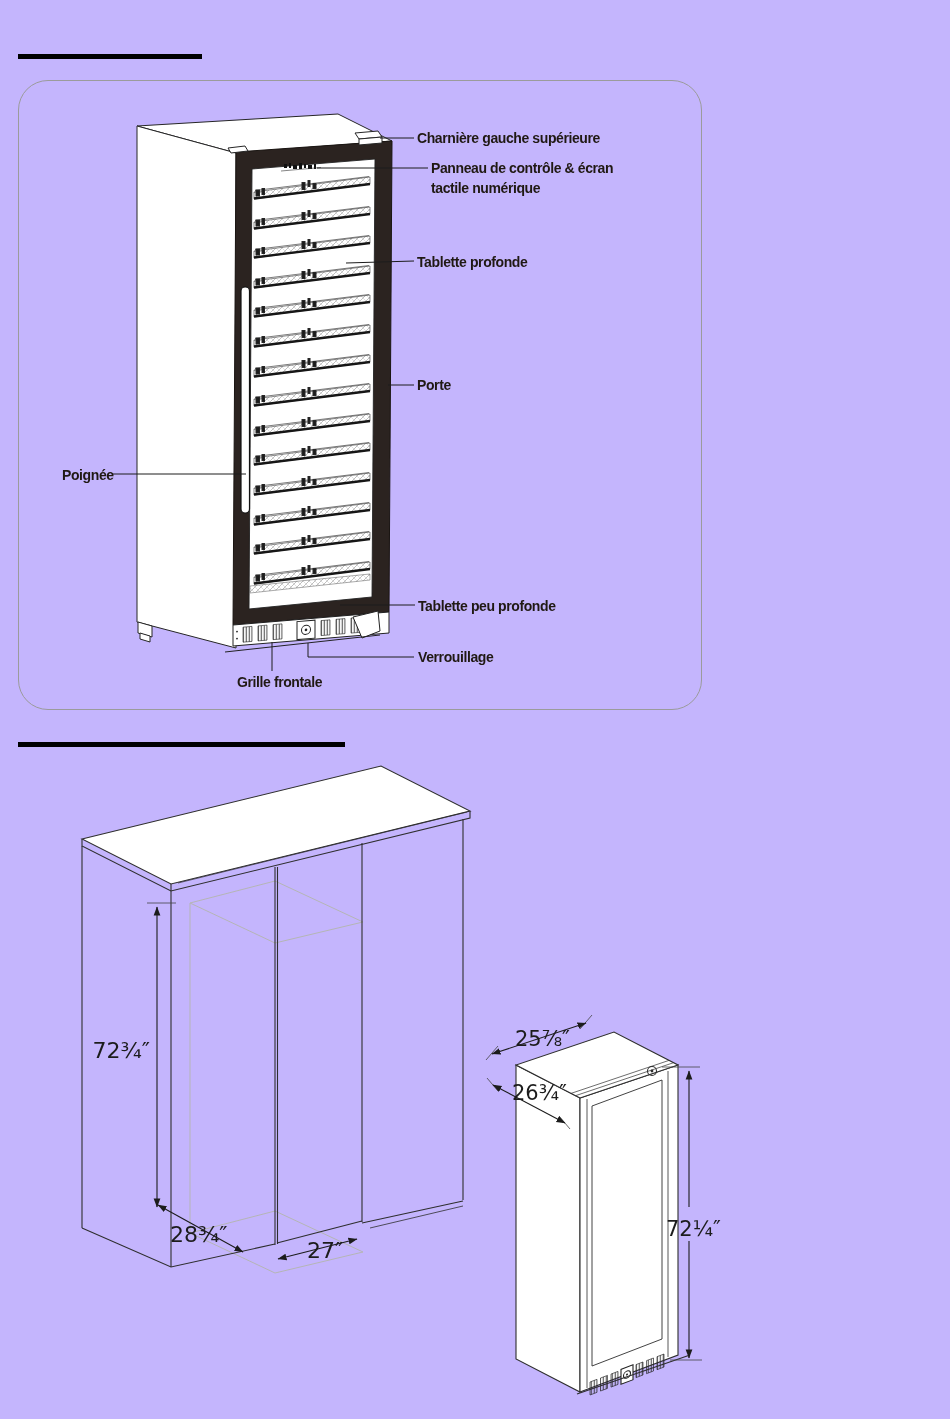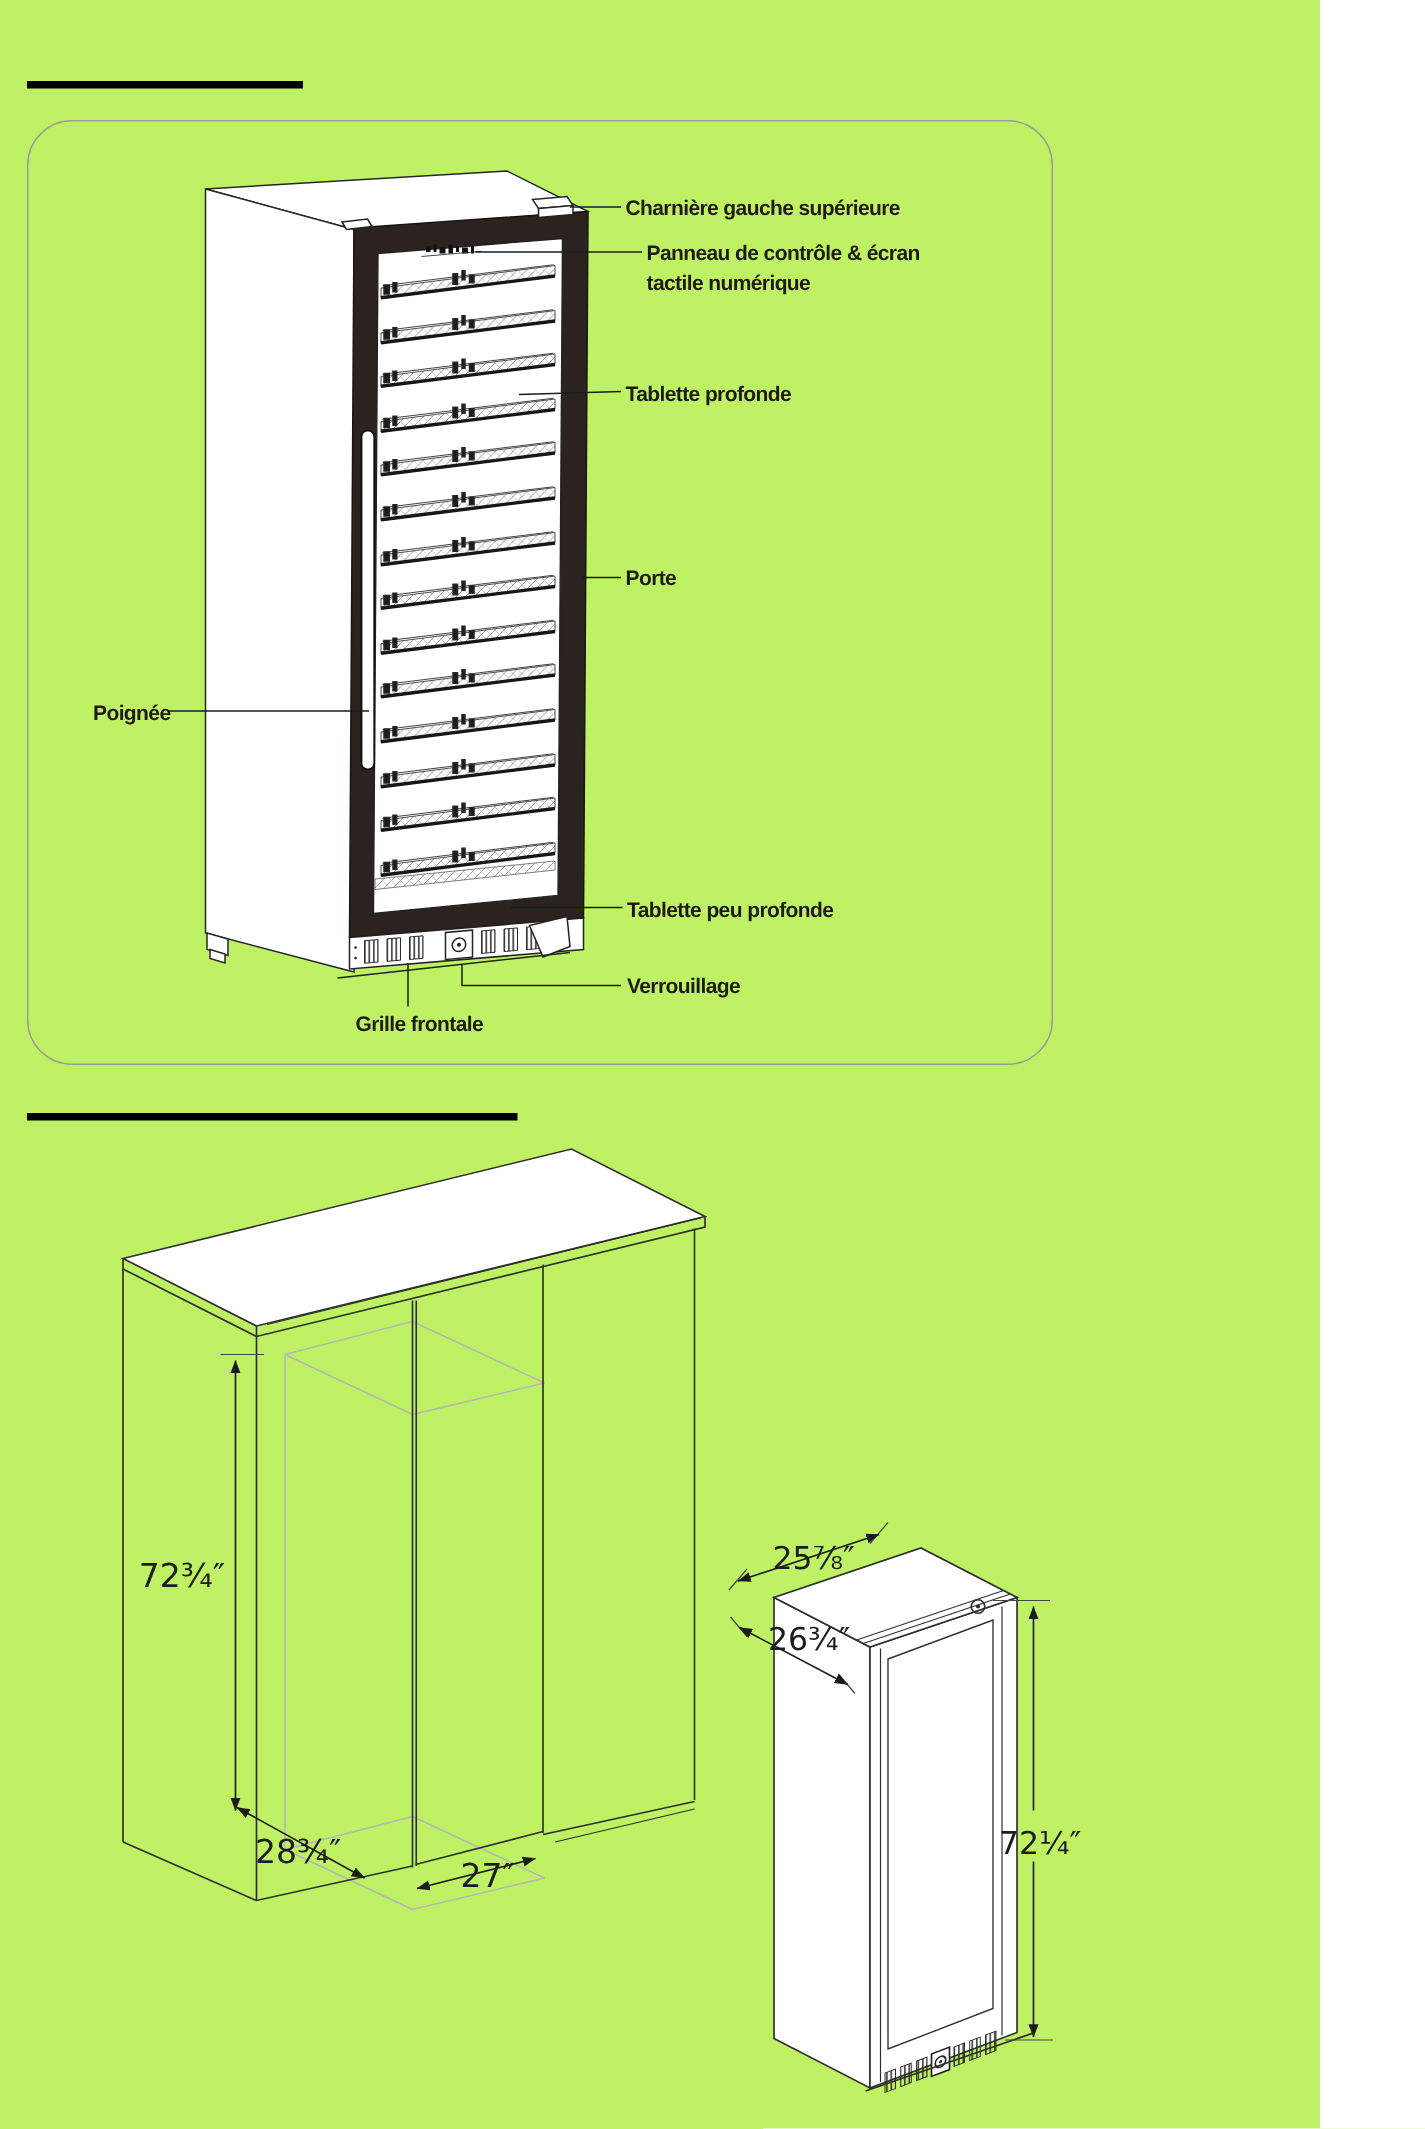--- a/index.html
+++ b/index.html
@@ -1,16 +1,16 @@
 <!DOCTYPE html>
 <html><head>
 <meta charset="utf-8">
 <style>
   html,body{margin:0;padding:0;background:#fff;}
-  .page{position:relative;width:880px;height:1419px;background:#bef264;overflow:hidden;
+  .page{position:relative;width:950px;height:1419px;background:#c4b5fd;overflow:hidden;
         font-family:"Liberation Sans",sans-serif;}
   .rule{position:absolute;background:#000;}
   .rule1{left:18px;top:54px;width:184px;height:5px;}
   .rule2{left:18px;top:742px;width:327px;height:5px;}
   .fig-frame{position:absolute;left:18px;top:80px;width:684px;height:630px;
              border:1.4px solid #9b9b9b;border-radius:30px;box-sizing:border-box;}
   .fig-frame svg{position:absolute;left:-1px;top:-1px;}
   .fig2{position:absolute;left:0;top:755px;}
   .callout{font-family:"Liberation Sans",sans-serif;font-weight:bold;font-size:14px;
            letter-spacing:-0.4px;fill:#201913;}

